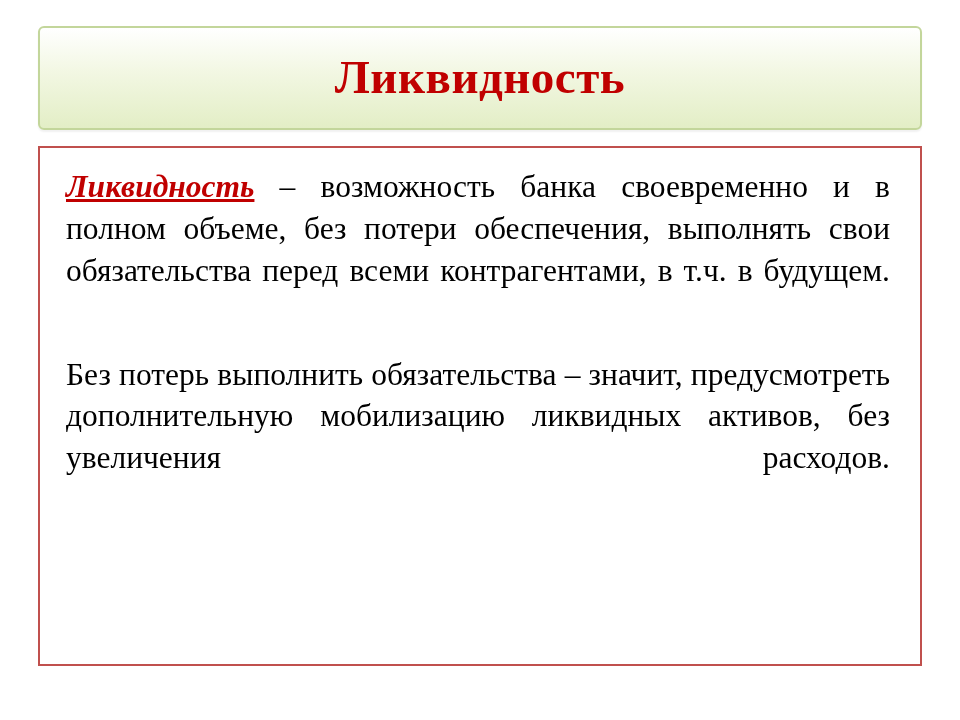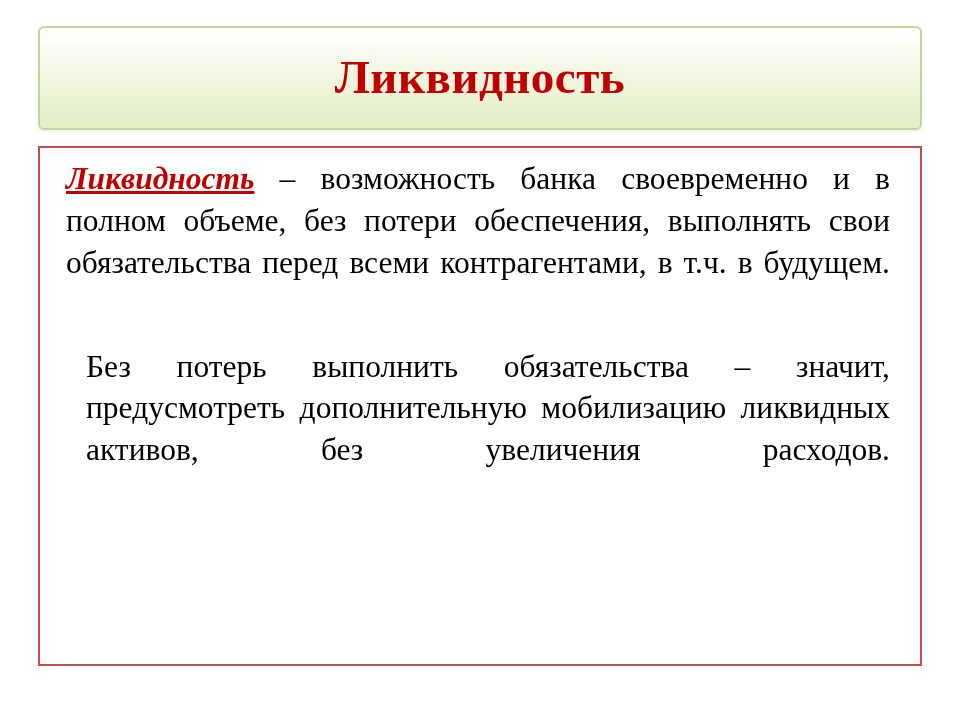--- a/index.html
+++ b/index.html
@@ -47,38 +47,37 @@
   
   .body-box {
     position: absolute;
     left: 38px;
     top: 146px;
     width: 884px;
     height: 520px;
     box-sizing: border-box;
     border: 2px solid #c0504d;
     background: #ffffff;
-    padding: 10px 30px 20px 26px;
+    padding: 18px 30px 20px 26px;
   }
   .para {
     font-family: "Liberation Serif", serif;
     font-size: 31.5px;
     line-height: 1.33;
     color: #000000;
     text-align: justify;
     text-justify: inter-word;
     margin: 0 0 14px 0;
     text-indent: 0;
   }
   .para.first {
     padding-left: 0;
   }
   .para.second {
     margin-top: 20px;
-    margin-left: 20px;
   }
   .term {
     color: #c00000;
     font-weight: bold;
     font-style: italic;
     text-decoration: underline;
   }
   
   .para::after {
     content: "";

